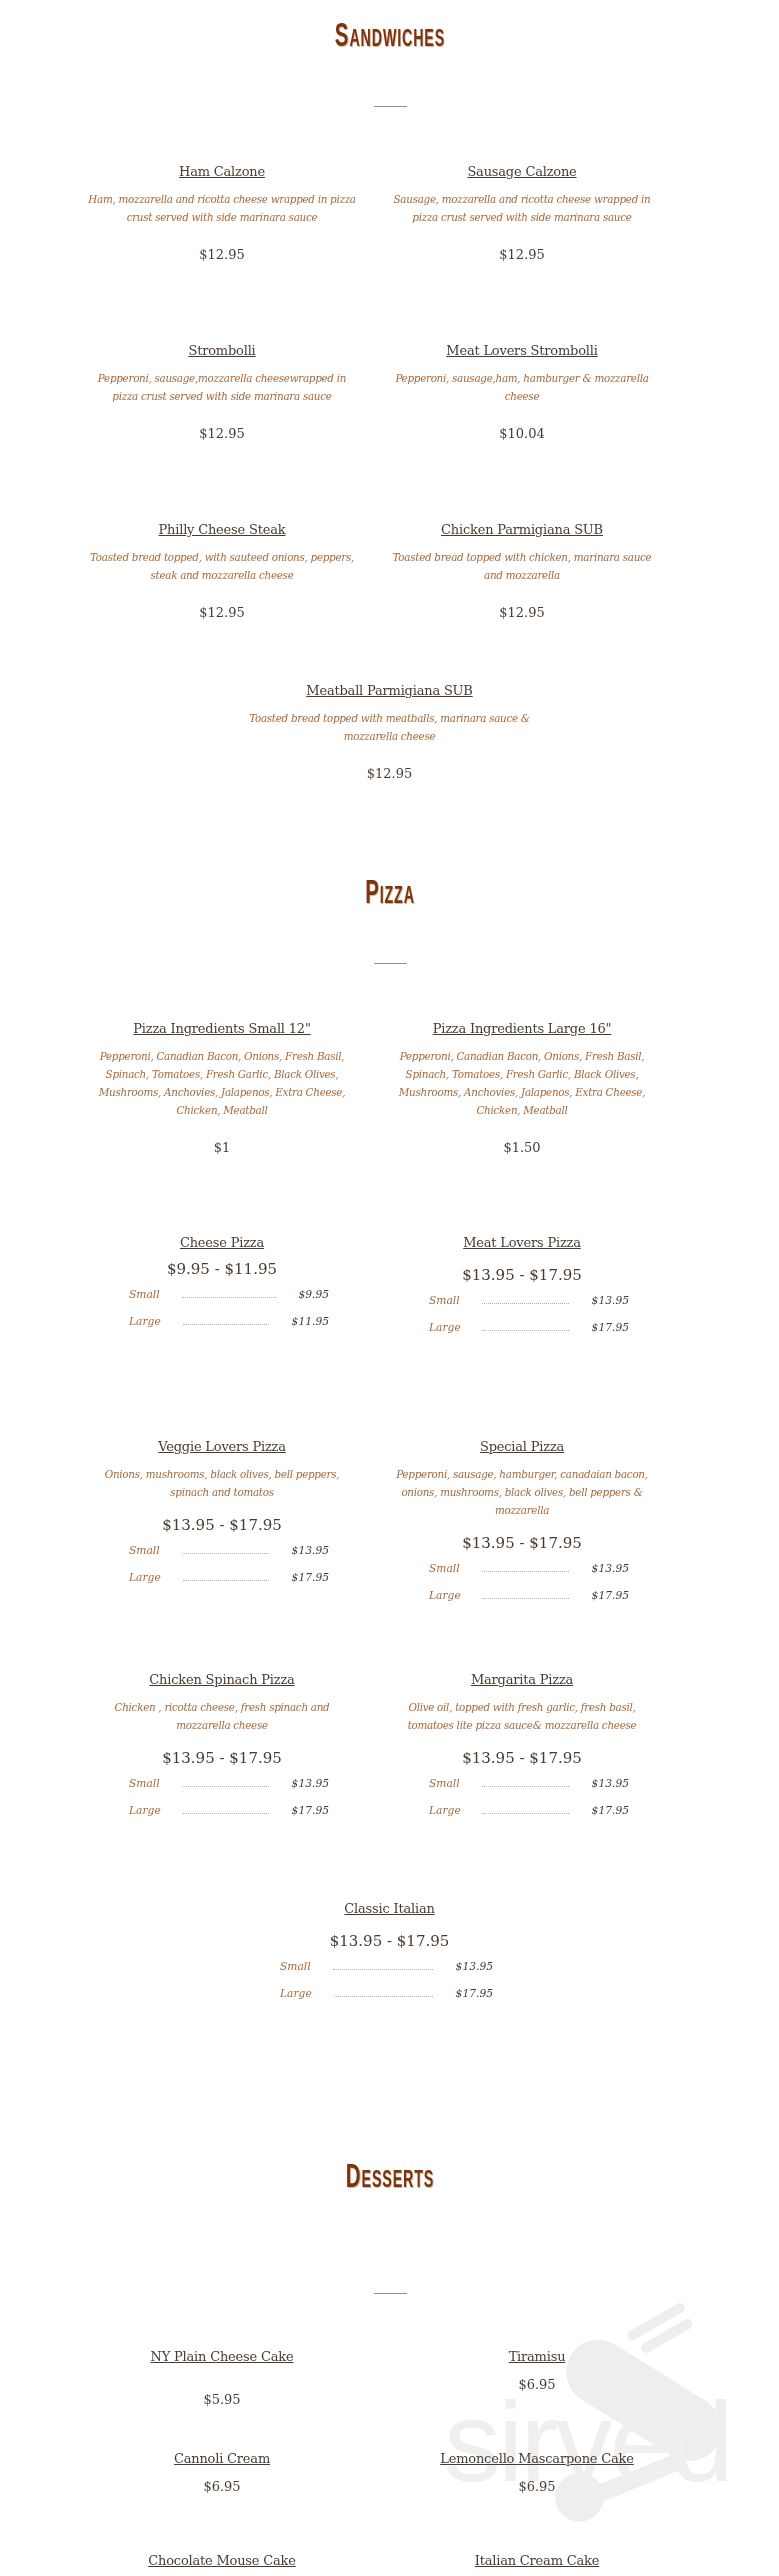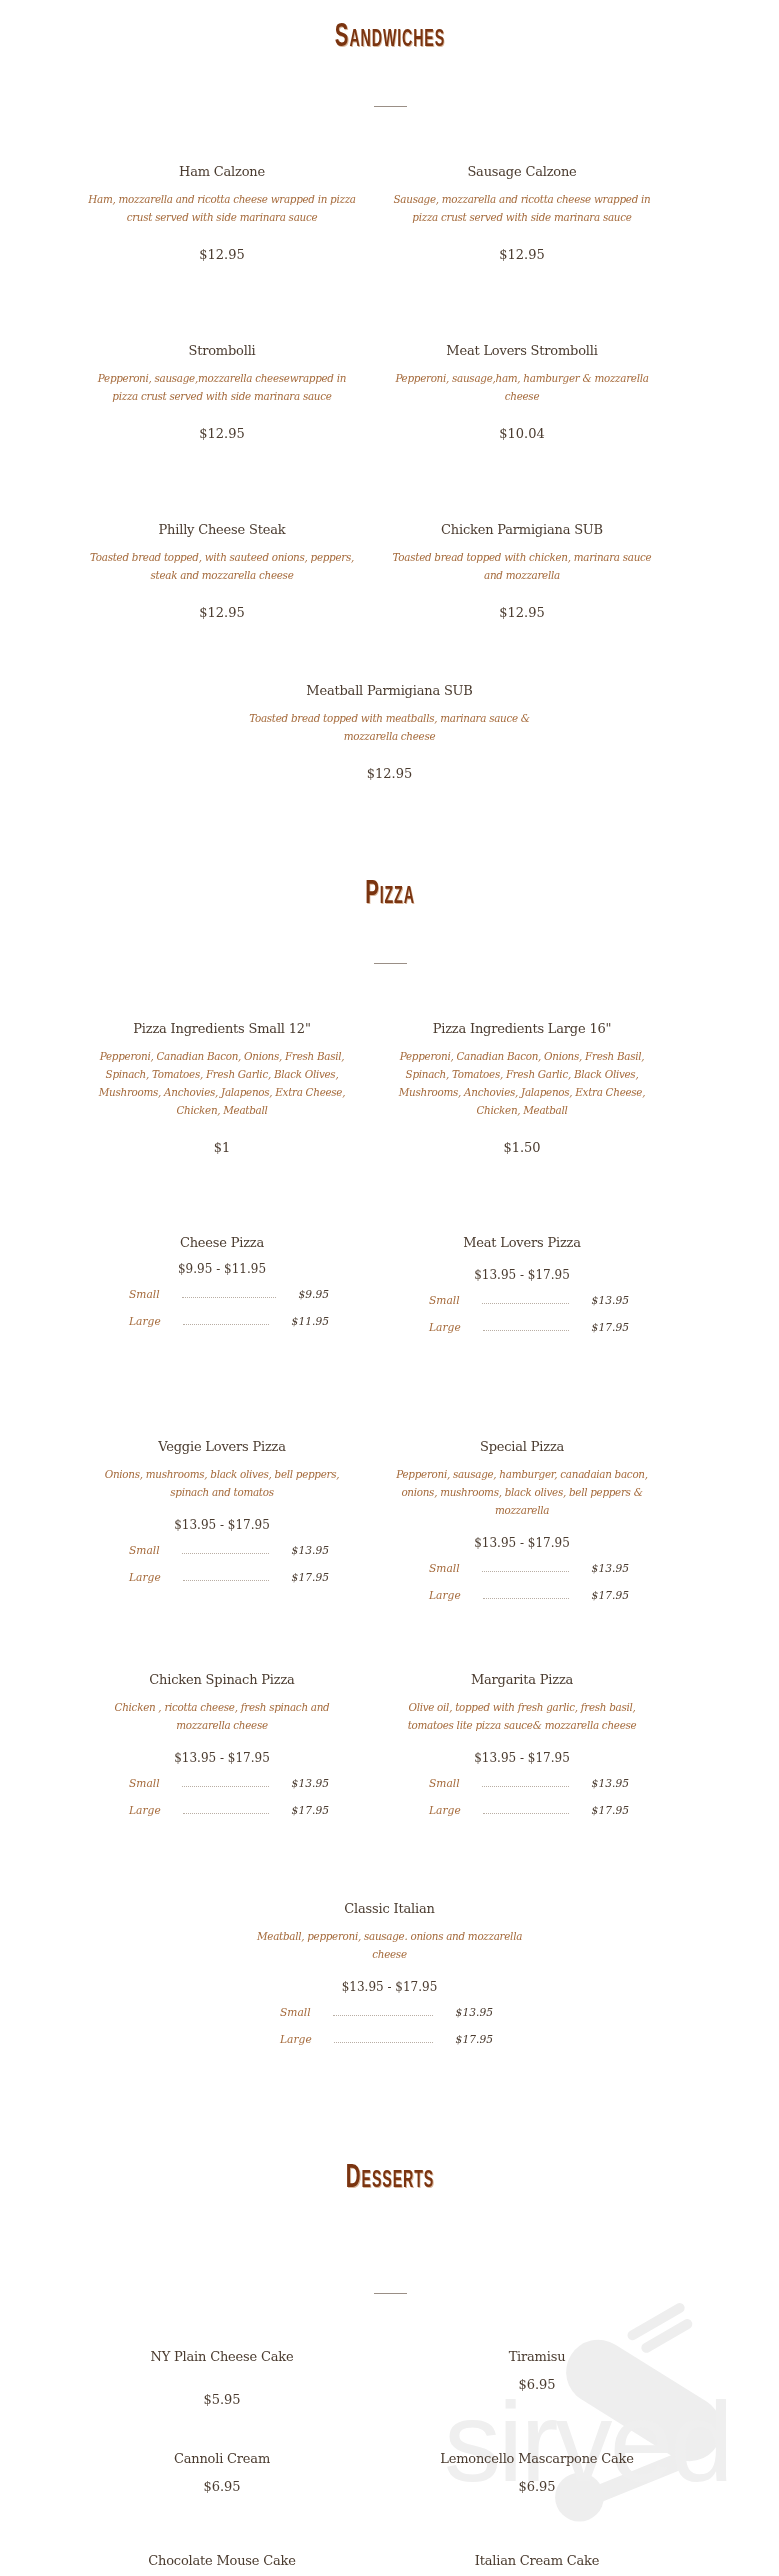--- a/index.html
+++ b/index.html
@@ -6,26 +6,26 @@
   body { width:780px; height:2576px; position:relative; overflow:hidden;
          font-family:"DejaVu Serif", "Liberation Serif", serif; color:#4a3b2f; }
   .section-title { position:absolute; left:0; width:780px; text-align:center;
          font-family:"Liberation Sans", sans-serif; font-weight:bold;
          font-size:33px; letter-spacing:1.4px; color:#7a3410;
          transform:scaleX(0.62); transform-origin:center;
          font-variant:small-caps; text-shadow:1.4px 1.4px 0 #d9b79c; }
   .divider { position:absolute; left:374px; width:33px; height:0.7px; background:#9a8f86; }
   .item { position:absolute; width:272px; text-align:center; }
   .item-name { font-family:"DejaVu Serif", serif; font-size:13px; color:#4a3b2f;
-         line-height:17px; letter-spacing:-0.2px; }
+         line-height:17px; letter-spacing:-0.2px;text-decoration:underline; }
   .item-desc { font-family:"DejaVu Serif", serif; font-style:italic; font-size:10.4px;
          color:#a56a3b; line-height:18px; margin-top:10px; letter-spacing:-0.3px; }
   .item-price { font-family:"DejaVu Serif", serif; font-size:13px; color:#4a3b2f;
          margin-top:20px; line-height:17px; }
-  .range { font-size:12px; margin-top:15.7px; }
+  .range { font-size:15px; margin-top:15.7px; }
   .sizes { margin-top:10px; text-align:left; }
   .size-row { display:flex; align-items:baseline; height:27px; font-style:italic; font-size:10.7px;gap:18px; }
   .size-label { color:#a56a3b; }
   .dots { flex:1; border-bottom:0.7px dotted #b9aea4; margin:0 4.3px 2.9px 4.3px; }
   .size-price { color:#4a3b2f; }
   .watermark { position:absolute; left:472px; top:2275px; width:308px; height:301px; pointer-events:none; }
   .wm-text { position:absolute; left:444px; top:2376px; font-family:"Liberation Sans", sans-serif;
          font-weight:normal; font-size:114px; color:#efefef; letter-spacing:-2.9px; }
 </style>
 </head>
@@ -185,21 +185,20 @@
     <div class="size-row">
         <span class="size-label">Large</span>
         <span class="dots"></span>
         <span class="size-price">$17.95</span>
       </div>
   </div>
 </div>
 
 <div class="item" style="left:243px; top:1900px; width:293px;">
   <div class="item-name">Classic Italian</div>
-  <div class="item-desc">Meatball, pepperoni, sausage. onions and mozzarella cheese</div>
   <div class="item-price range">$13.95 - $17.95</div>
   <div class="sizes" style="padding:0 43px 0 37px;">
     <div class="size-row">
         <span class="size-label">Small</span>
         <span class="dots"></span>
         <span class="size-price">$13.95</span>
       </div>
     <div class="size-row">
         <span class="size-label">Large</span>
         <span class="dots"></span>

